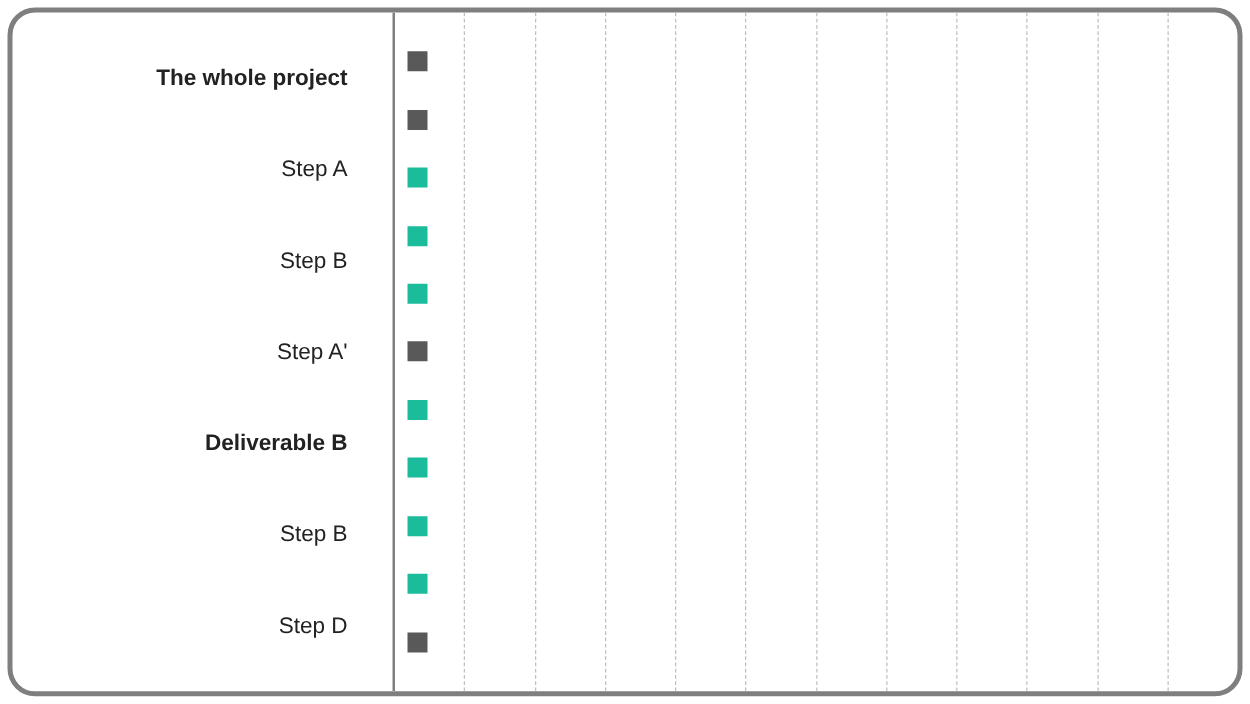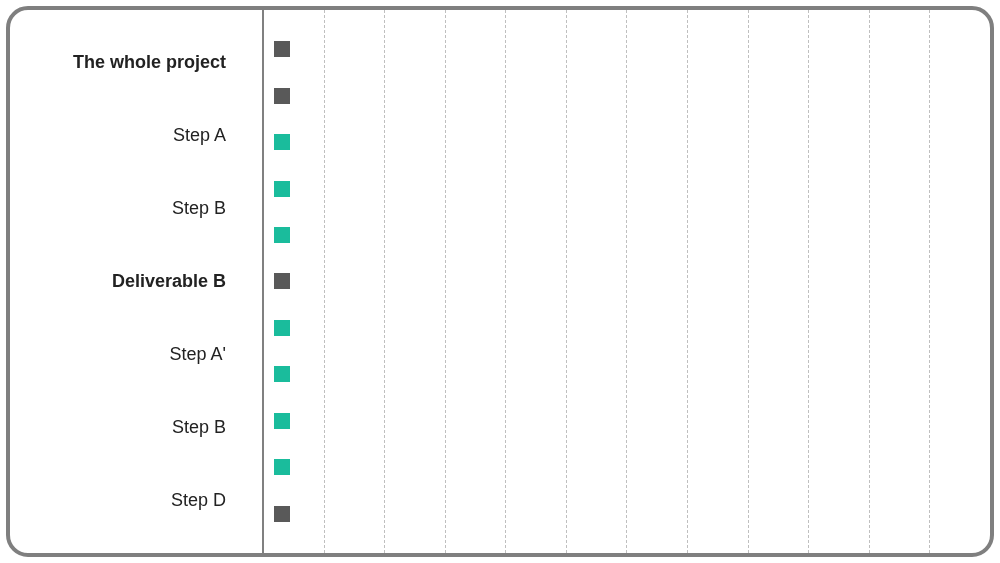--- a/index.html
+++ b/index.html
@@ -23,21 +23,21 @@
       border: 4px solid #7f7f7f;
       border-radius: 22px;
       overflow: hidden;
     }
     .content {
       position: absolute;
       inset: 0;
       display: flex;
     }
     .label-col {
-      width: 252px;
+      width: 304px;
       flex-shrink: 0;
       padding-top: 16px;
       padding-bottom: 16px;
       display: flex;
       flex-direction: column;
     }
     .timeline-col {
       flex: 1;
       position: relative;
       border-left: 2px solid #808080;
@@ -94,22 +94,22 @@
 </head>
 <body>
 
 <div class="frame">
   <div class="content">
 
     <div class="label-col">
       <div class="row-label group">The whole project</div>
       <div class="row-label">Step A</div>
       <div class="row-label">Step B</div>
+      <div class="row-label">Step A'</div>
       <div class="row-label group">Deliverable B</div>
-      <div class="row-label">Step A'</div>
       <div class="row-label">Step B</div>
       <div class="row-label">Step D</div>
     </div>
 
     <div class="timeline-col">
       <div class="gridlines">
         <div class="grid-slot"></div>
         <div class="grid-slot"></div>
         <div class="grid-slot"></div>
         <div class="grid-slot"></div>

